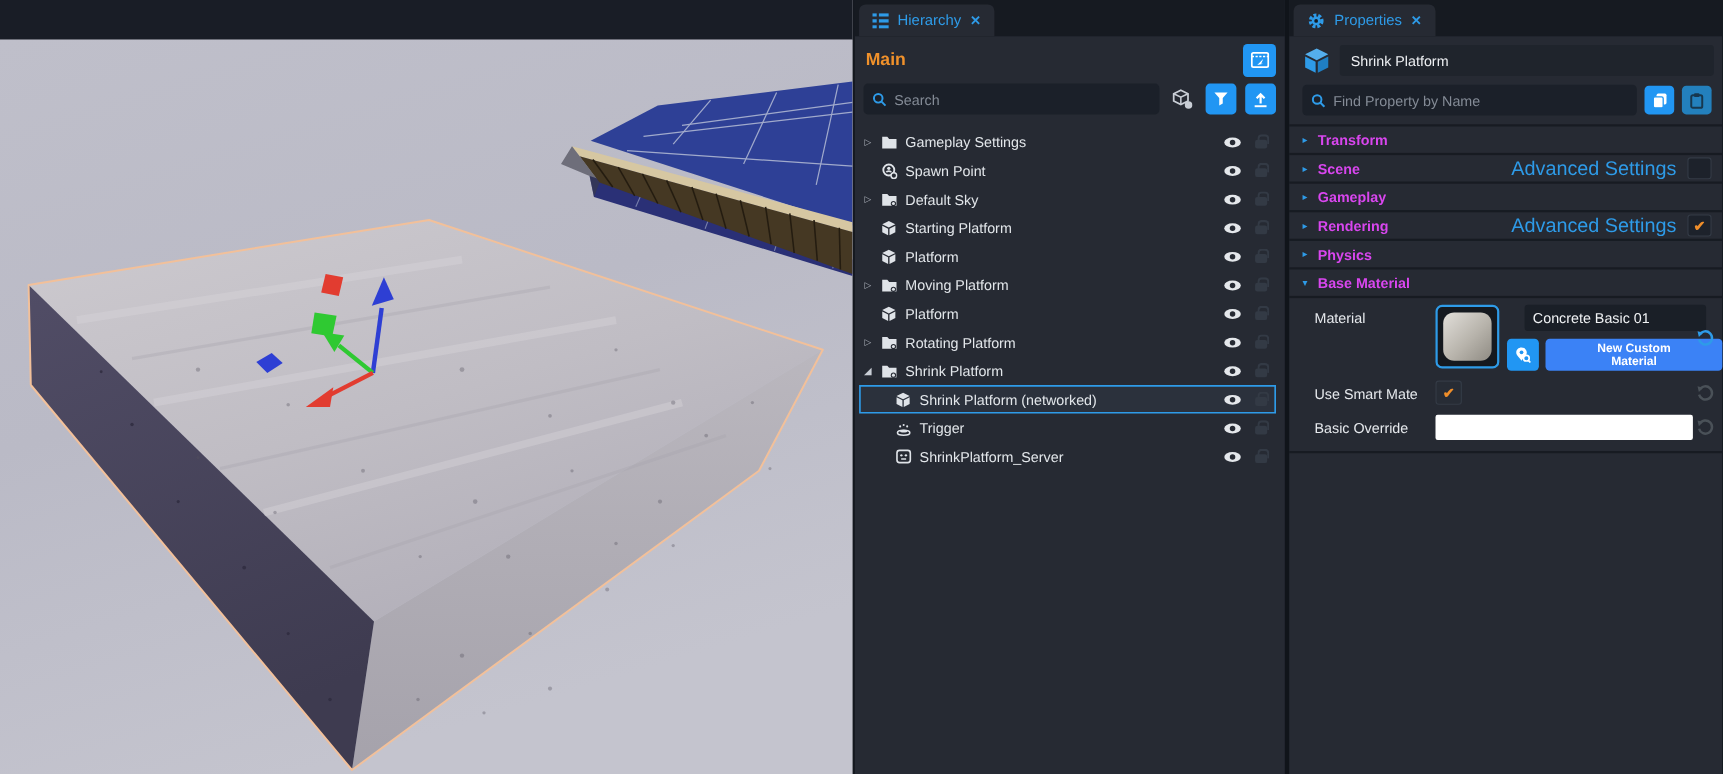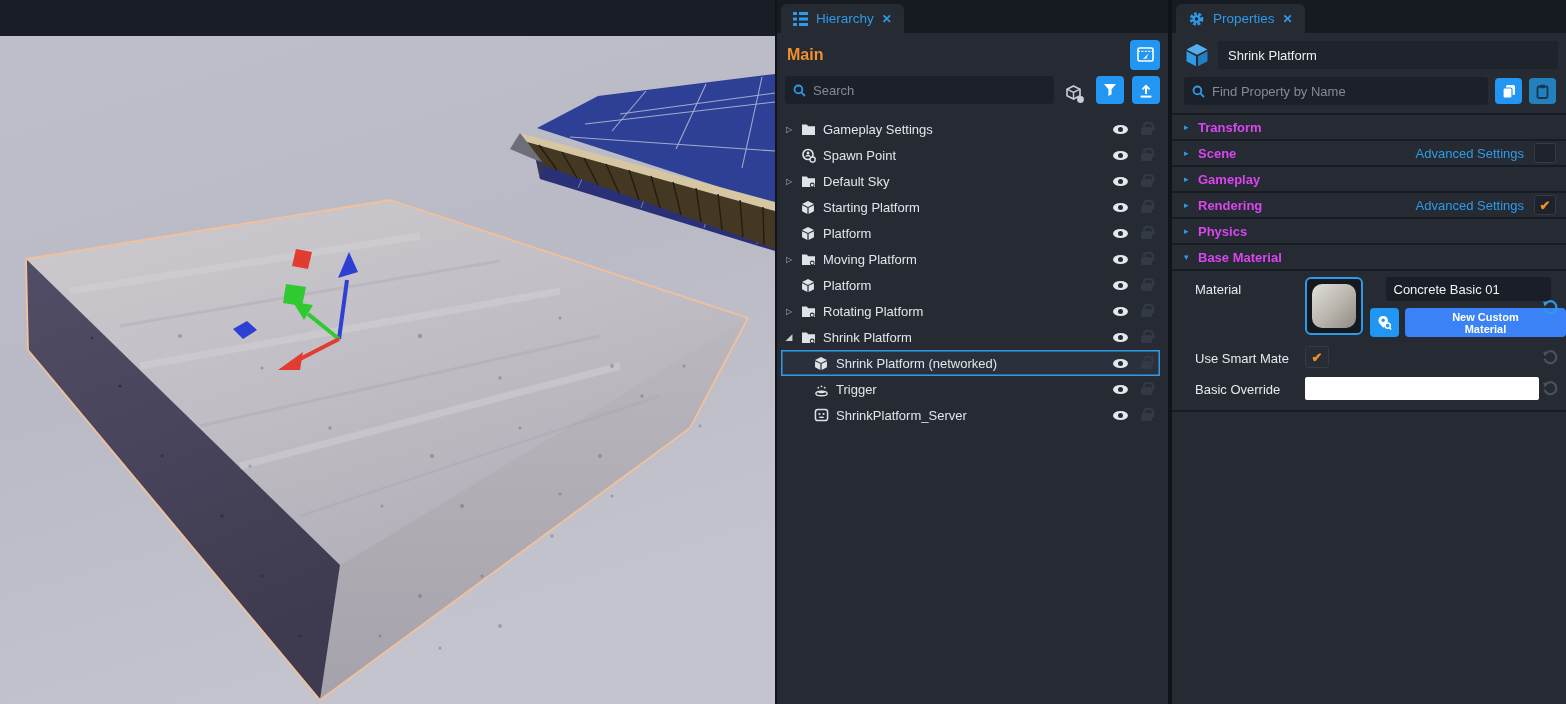--- a/index.html
+++ b/index.html
@@ -20,21 +20,21 @@
   .tabbar { height:33px; background:#161A21; display:flex; align-items:flex-end; padding-left:4px; }
   .tab { height:29px; background:#262A33; border-radius:6px 6px 0 0; display:flex; align-items:center;
          gap:8px; padding:0 12px; color:#2E9BE8; font-size:13.5px; }
   .tab .close { font-size:12px; font-weight:bold; color:#2E9BE8; cursor:pointer; }
 
   
   .hrow1 { display:flex; align-items:center; justify-content:space-between; padding:7px 8px 2px 10px; }
   .scene-label { color:#F0912B; font-weight:bold; font-size:16px; }
   .btn-blue { width:30px; height:30px; background:#2196F3; border-radius:4px; display:flex;
               align-items:center; justify-content:center; cursor:pointer; }
-  .hrow2 { display:flex; align-items:flex-end; gap:8px; padding:4px 8px 6px 8px; }
+  .hrow2 { display:flex; align-items:center; gap:8px; padding:4px 8px 6px 8px; }
   .searchbox { flex:1; height:28px; background:#1B2029; border-radius:4px; display:flex;
                align-items:center; gap:7px; padding:0 8px; }
   .searchbox input { flex:1; background:transparent; border:none; outline:none; color:#D7DBE1;
                      font-size:13px; font-family:"Liberation Sans", sans-serif; }
   .searchbox input::placeholder { color:#848B96; }
   .toolbtn { width:28px; height:28px; background:#2196F3; border-radius:4px; display:flex;
              align-items:center; justify-content:center; cursor:pointer; }
   .ghosticon { width:26px; display:flex; align-items:center; justify-content:center; }
 
   
@@ -64,21 +64,21 @@
   .prow-search { display:flex; align-items:center; gap:7px; padding:4px 10px 8px 12px; }
   .sqbtn { width:27px; height:26px; border-radius:4px; display:flex; align-items:center;
            justify-content:center; cursor:pointer; flex:none; }
   .sqbtn.copy { background:#2196F3; }
   .sqbtn.paste { background:#2380BD; }
 
   .sect { height:26px; display:flex; align-items:center; padding:0 10px 0 12px;
           border-top:2px solid #171B22; }
   .sect .arr { color:#2E9BE8; font-size:9px; width:14px; }
   .sect .sname { color:#d946ef; font-weight:bold; font-size:13px; flex:1; }
-  .sect .adv { color:#2E9BE8; font-size:13px; margin-right:10px; }
+  .sect .adv { color:#2E9BE8; font-size:18px; margin-right:10px; }
   .chk { width:22px; height:20px; background:#1D222B; border:1px solid #343B46; border-radius:3px;
          display:flex; align-items:center; justify-content:center; color:#EF8E2A; font-size:13px;
          font-weight:bold; cursor:pointer; }
 
   .bm-content { border-top:2px solid #171B22; border-bottom:2px solid #171B22; padding:6px 0 10px 0;
                 position:relative; }
   .bm-row { display:flex; align-items:flex-start; padding-left:23px; margin-bottom:9px; position:relative; }
   .bm-label { width:110px; color:#E6E9ED; font-size:13px; padding-top:5px; flex:none; }
   .mat-thumb { width:58px; height:58px; background:#15191F; border:2px solid #2E9BE8; border-radius:6px;
                display:flex; align-items:center; justify-content:center; flex:none; cursor:pointer; }

